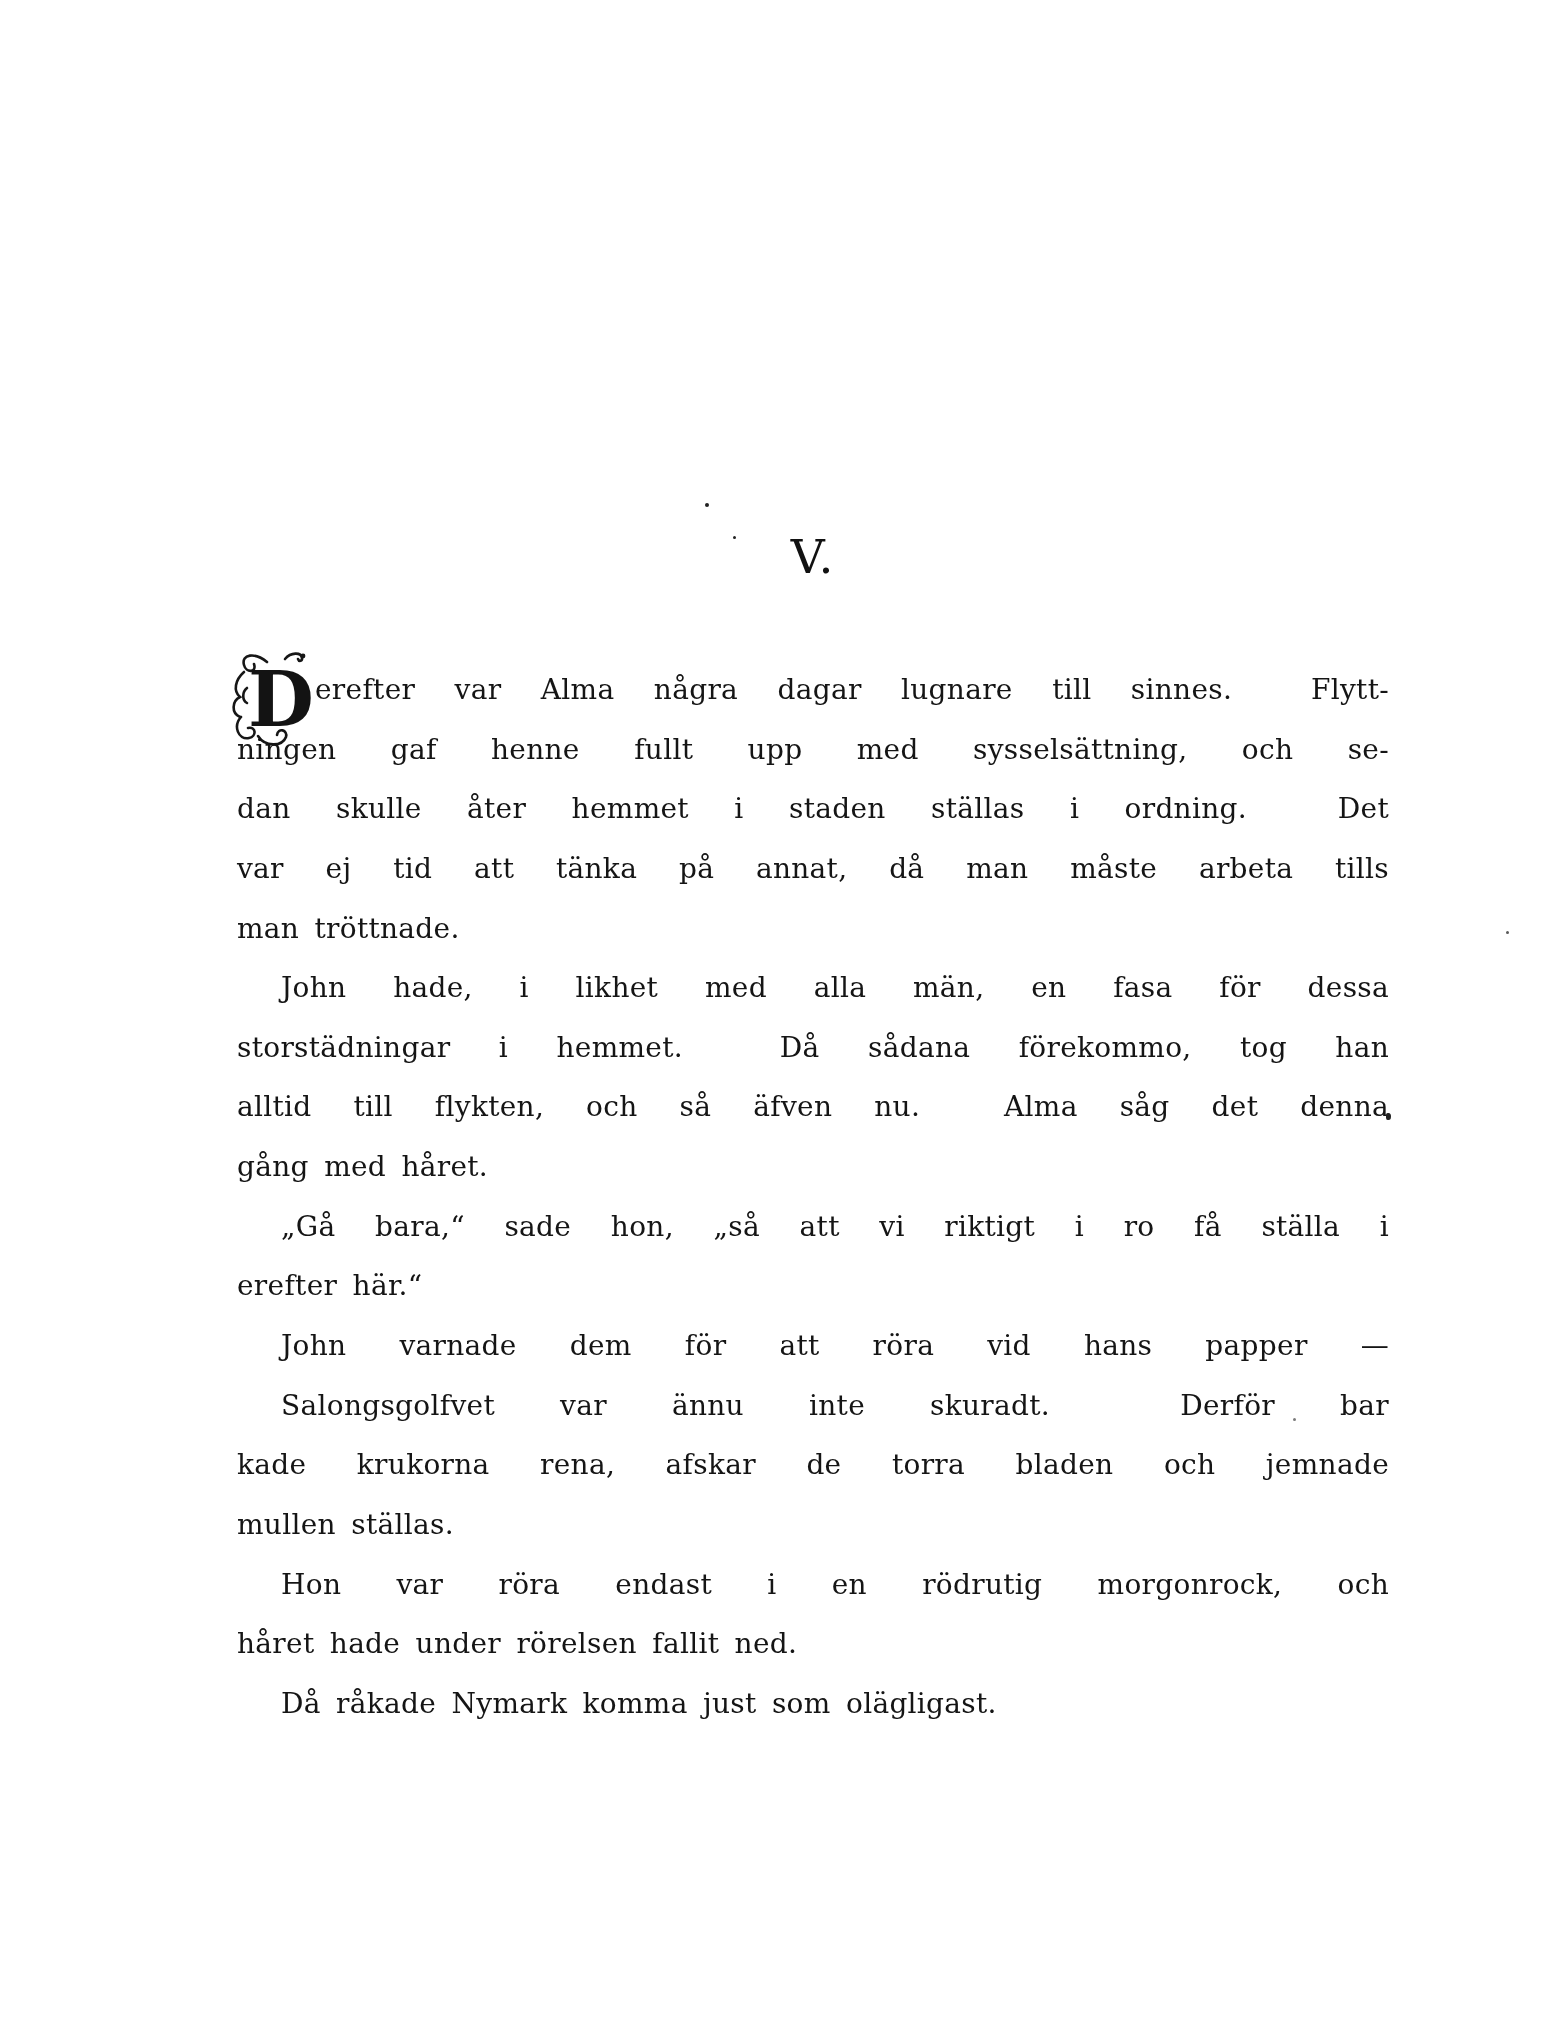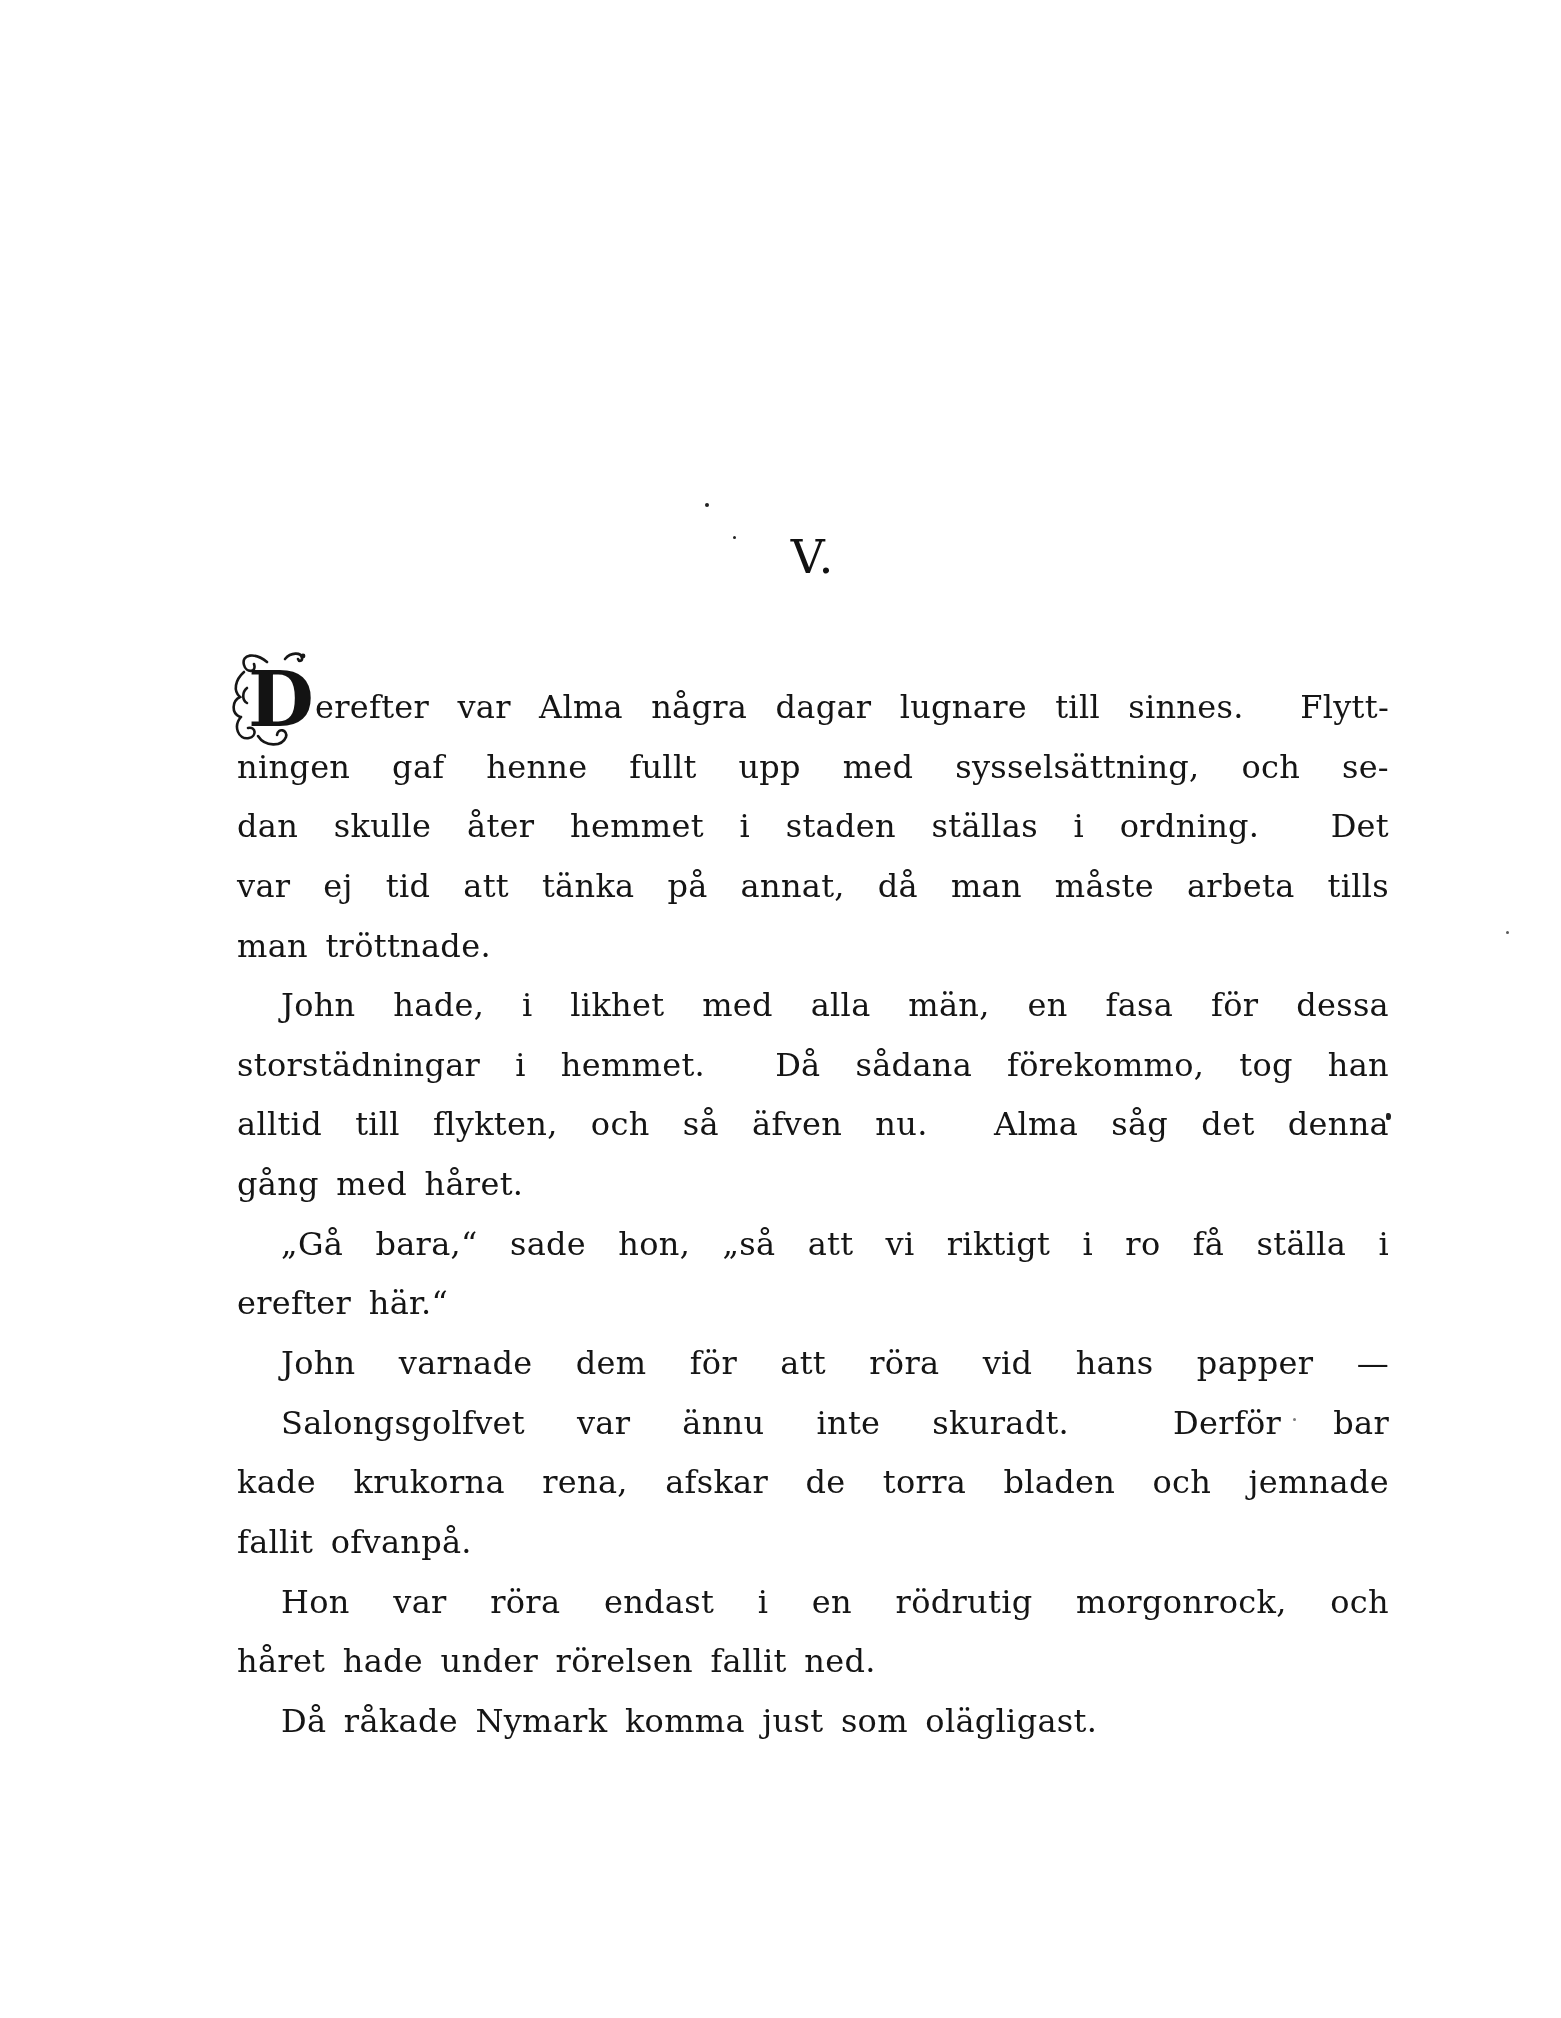--- a/index.html
+++ b/index.html
@@ -23,23 +23,23 @@
     width: 1152px;
     text-align: center;
     font-size: 47px;
     line-height: 1;
     letter-spacing: 2px;
     color: #111111;
   }
   .text-block {
     position: absolute;
     left: 237px;
-    top: 678px;
+    top: 660px;
     width: 1152px;
-    font-size: 32px;
+    font-size: 28px;
   }
   .line {
     height: 59.65px;
     line-height: 59.65px;
     white-space: nowrap;
     word-spacing: 0.22em;
     letter-spacing: 0.3px;
   }
   .line.justify {
     white-space: normal;
@@ -104,21 +104,21 @@
     <div class="line justify">alltid till flykten, och så äfven nu.&nbsp; Alma såg det denna</div>
     <div class="line">gång med håret.</div>
 
     <div class="line justify indent">„Gå bara,“ sade hon, „så att vi riktigt i ro få ställa i</div>
     <div class="line">erefter här.“</div>
 
     <div class="line justify indent">John varnade dem för att röra vid hans papper —</div>
 
     <div class="line justify indent">Salongsgolfvet var ännu inte skuradt.&nbsp; Derför bar</div>
     <div class="line justify">kade krukorna rena, afskar de torra bladen och jemnade</div>
-    <div class="line">fallit ofvanpå.</div>
+    <div class="line">mullen ställas.</div>
 
     <div class="line justify indent">Hon var röra endast i en rödrutig morgonrock, och</div>
     <div class="line">håret hade under rörelsen fallit ned.</div>
 
     <div class="line indent">Då råkade Nymark komma just som olägligast.</div>
 
   </div>
 
   <div class="speck" id="speck-above-heading"></div>
   <div class="speck" id="speck-left-of-heading"></div>

